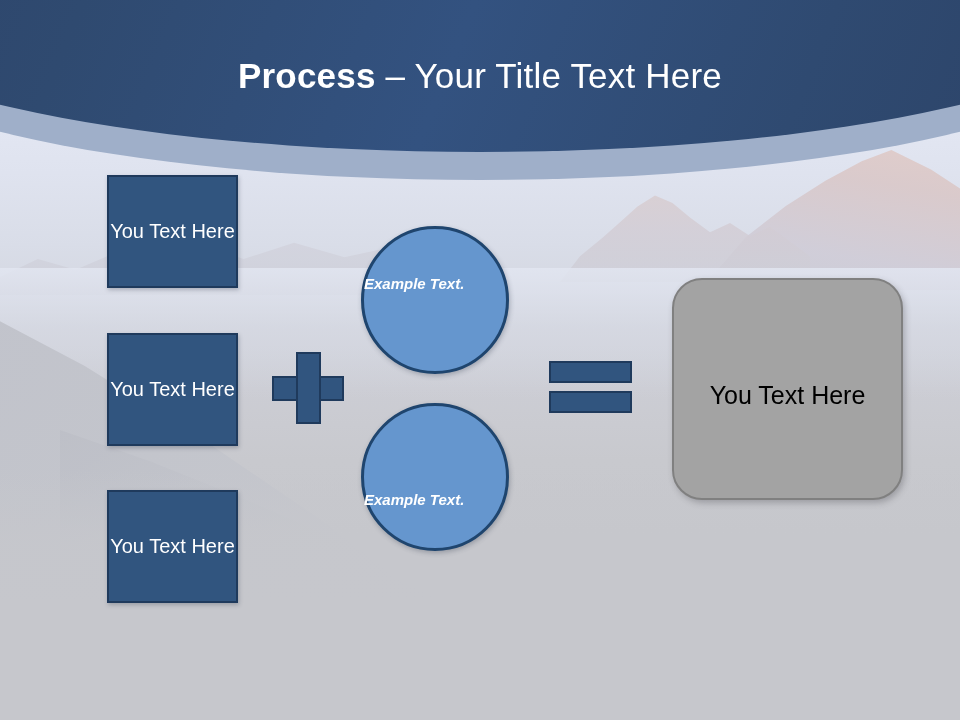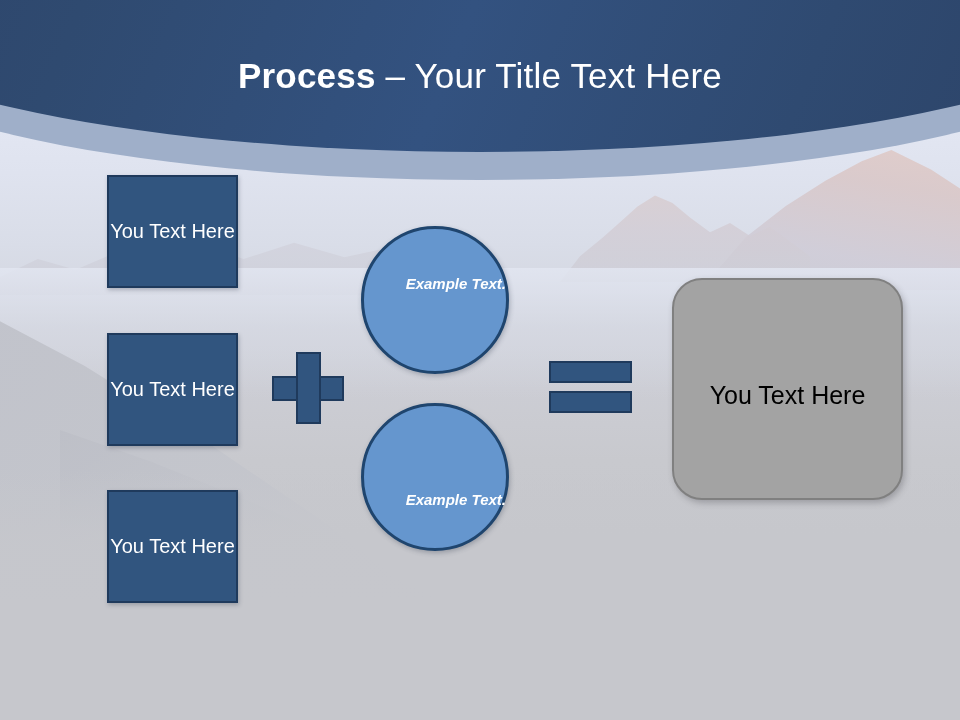--- a/index.html
+++ b/index.html
@@ -206,21 +206,21 @@
     background: #6596ce;
     border: 3px solid #1f456e;
     box-sizing: border-box;
     color: #ffffff;
     font-size: 15px;
     line-height: 22px;
     font-weight: bold;
     font-style: italic;
     text-align: center;
     display: flex;
-    justify-content: flex-end;
+    justify-content: flex-start;
     box-shadow: 1px 2px 5px rgba(40,50,70,.3);
   }
   .circle-top {
     left: 361px; top: 226px;
     align-items: flex-start;
   }
   .circle-top .circle-text { margin-top: 44px; }
   .circle-bottom {
     left: 361px; top: 403px;
     align-items: flex-end;

